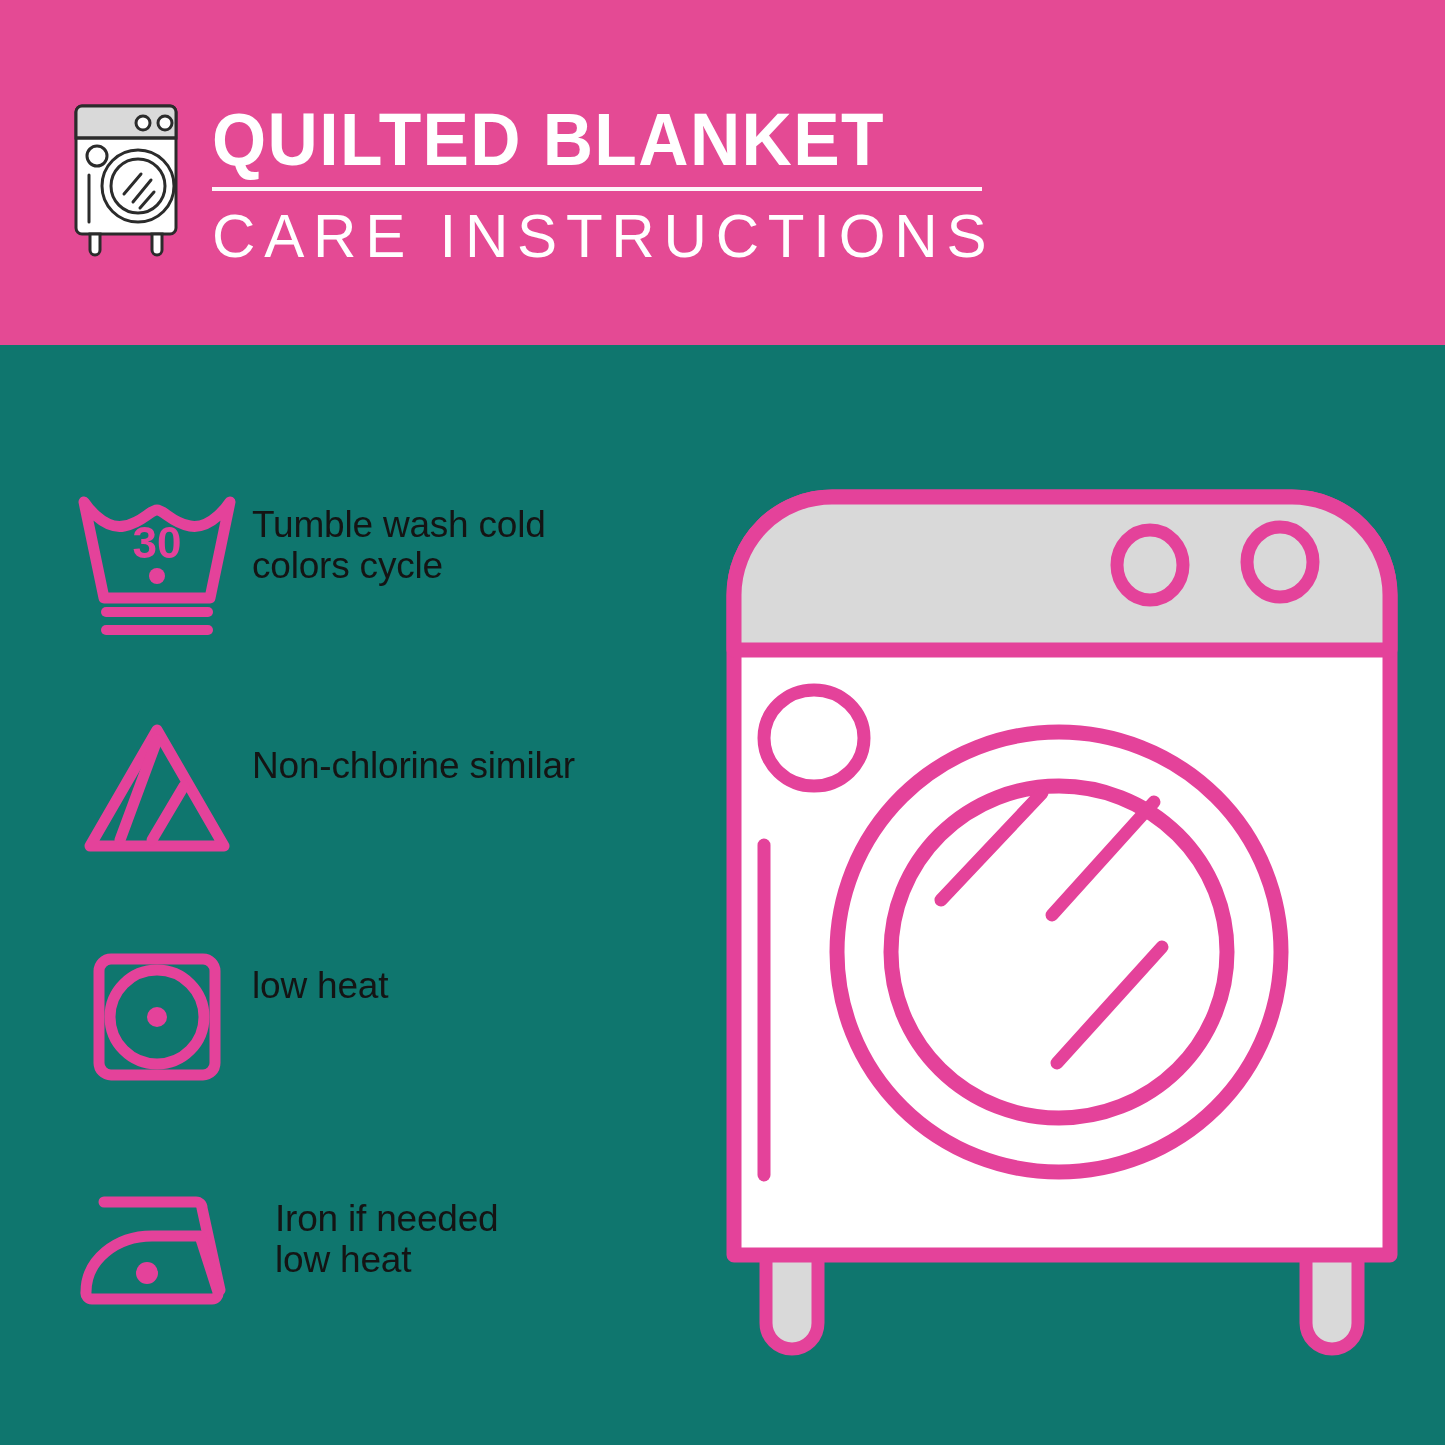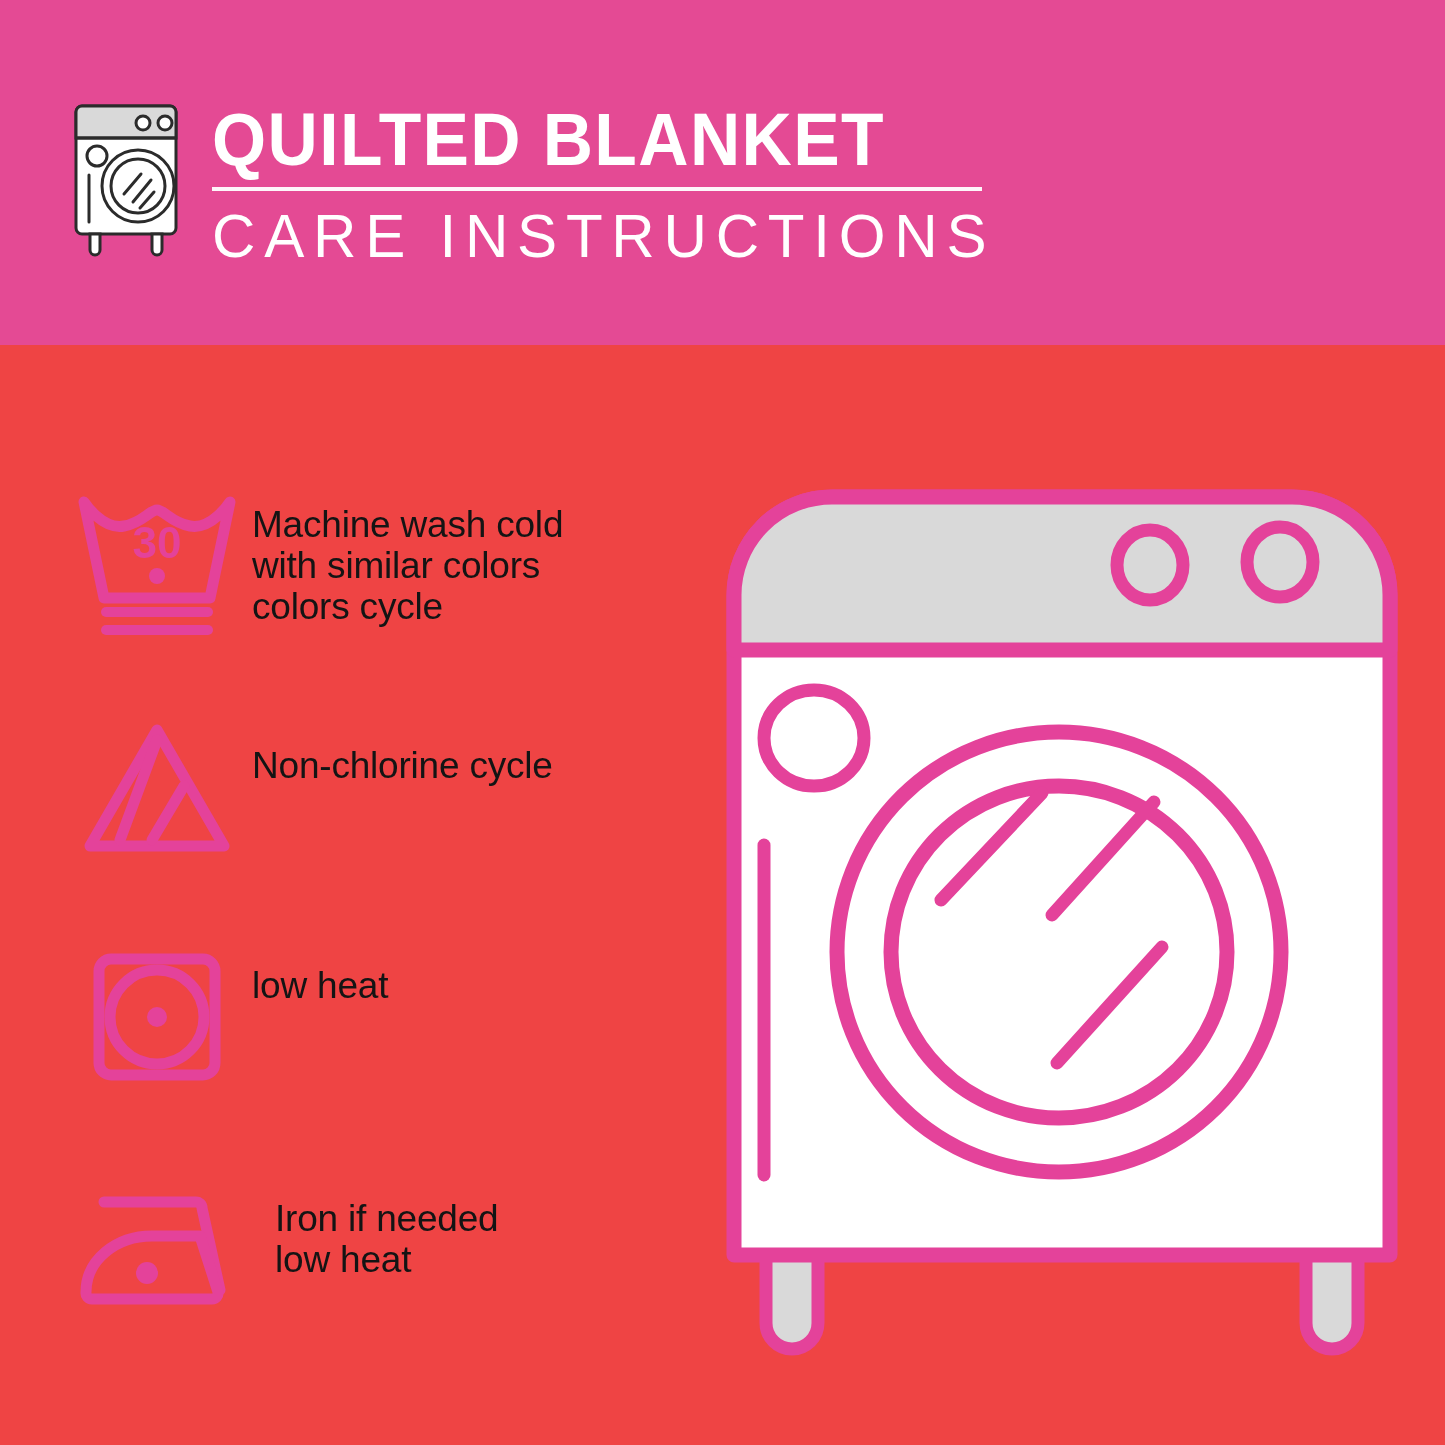--- a/index.html
+++ b/index.html
@@ -7,21 +7,21 @@
     padding: 0;
     background: #ffffff;
   }
   body {
     font-family: "Liberation Sans", sans-serif;
   }
   .page {
     position: relative;
     width: 1445px;
     height: 1445px;
-    background: #ef4444;
+    background: #0f766e;
     overflow: hidden;
   }
 
   
   .header {
     position: absolute;
     left: 0;
     top: 0;
     width: 1445px;
     height: 345px;
@@ -169,36 +169,35 @@
         <svg viewBox="0 0 170 150" width="170" height="150">
           <path d="M12 16 C12 16 30 44 52 40 C70 37 78 24 85 24 C92 24 100 37 118 40 C140 44 158 16 158 16
                    L138 112 L32 112 Z" fill="none" stroke="#e4429a" stroke-width="11" stroke-linejoin="round" stroke-linecap="round"></path>
           <text x="85" y="72" text-anchor="middle" font-family="'Liberation Sans', sans-serif" font-size="44" font-weight="700" fill="#e4429a">30</text>
           <circle cx="85" cy="90" r="8" fill="#e4429a"></circle>
           <rect x="29" y="121" width="112" height="10" rx="5" fill="#e4429a"></rect>
           <rect x="29" y="139" width="112" height="10" rx="5" fill="#e4429a"></rect>
         </svg>
       </div>
       <div class="care-text">
-        <div>Machine wash cold</div>
-        <div>with similar colors</div>
+        <div>Tumble wash cold</div>
         <div>colors cycle</div>
       </div>
     </div>
 
     <div class="care-row r2">
       <div class="care-icon">
         <svg viewBox="0 0 170 150" width="170" height="150">
           <path d="M85 14 L152 130 L18 130 Z" fill="none" stroke="#e4429a" stroke-width="11" stroke-linejoin="round"></path>
           <line x1="85" y1="24" x2="48" y2="124" stroke="#e4429a" stroke-width="11" stroke-linecap="round"></line>
           <line x1="112" y1="70" x2="80" y2="124" stroke="#e4429a" stroke-width="11" stroke-linecap="round"></line>
         </svg>
       </div>
       <div class="care-text">
-        <div>Non-chlorine cycle</div>
+        <div>Non-chlorine similar</div>
       </div>
     </div>
 
     <div class="care-row r3">
       <div class="care-icon">
         <svg viewBox="0 0 170 150" width="170" height="150">
           <rect x="27" y="13" width="116" height="116" rx="12" ry="12" fill="none" stroke="#e4429a" stroke-width="11"></rect>
           <circle cx="85" cy="71" r="47" fill="none" stroke="#e4429a" stroke-width="11"></circle>
           <circle cx="85" cy="71" r="10" fill="#e4429a"></circle>
         </svg>

